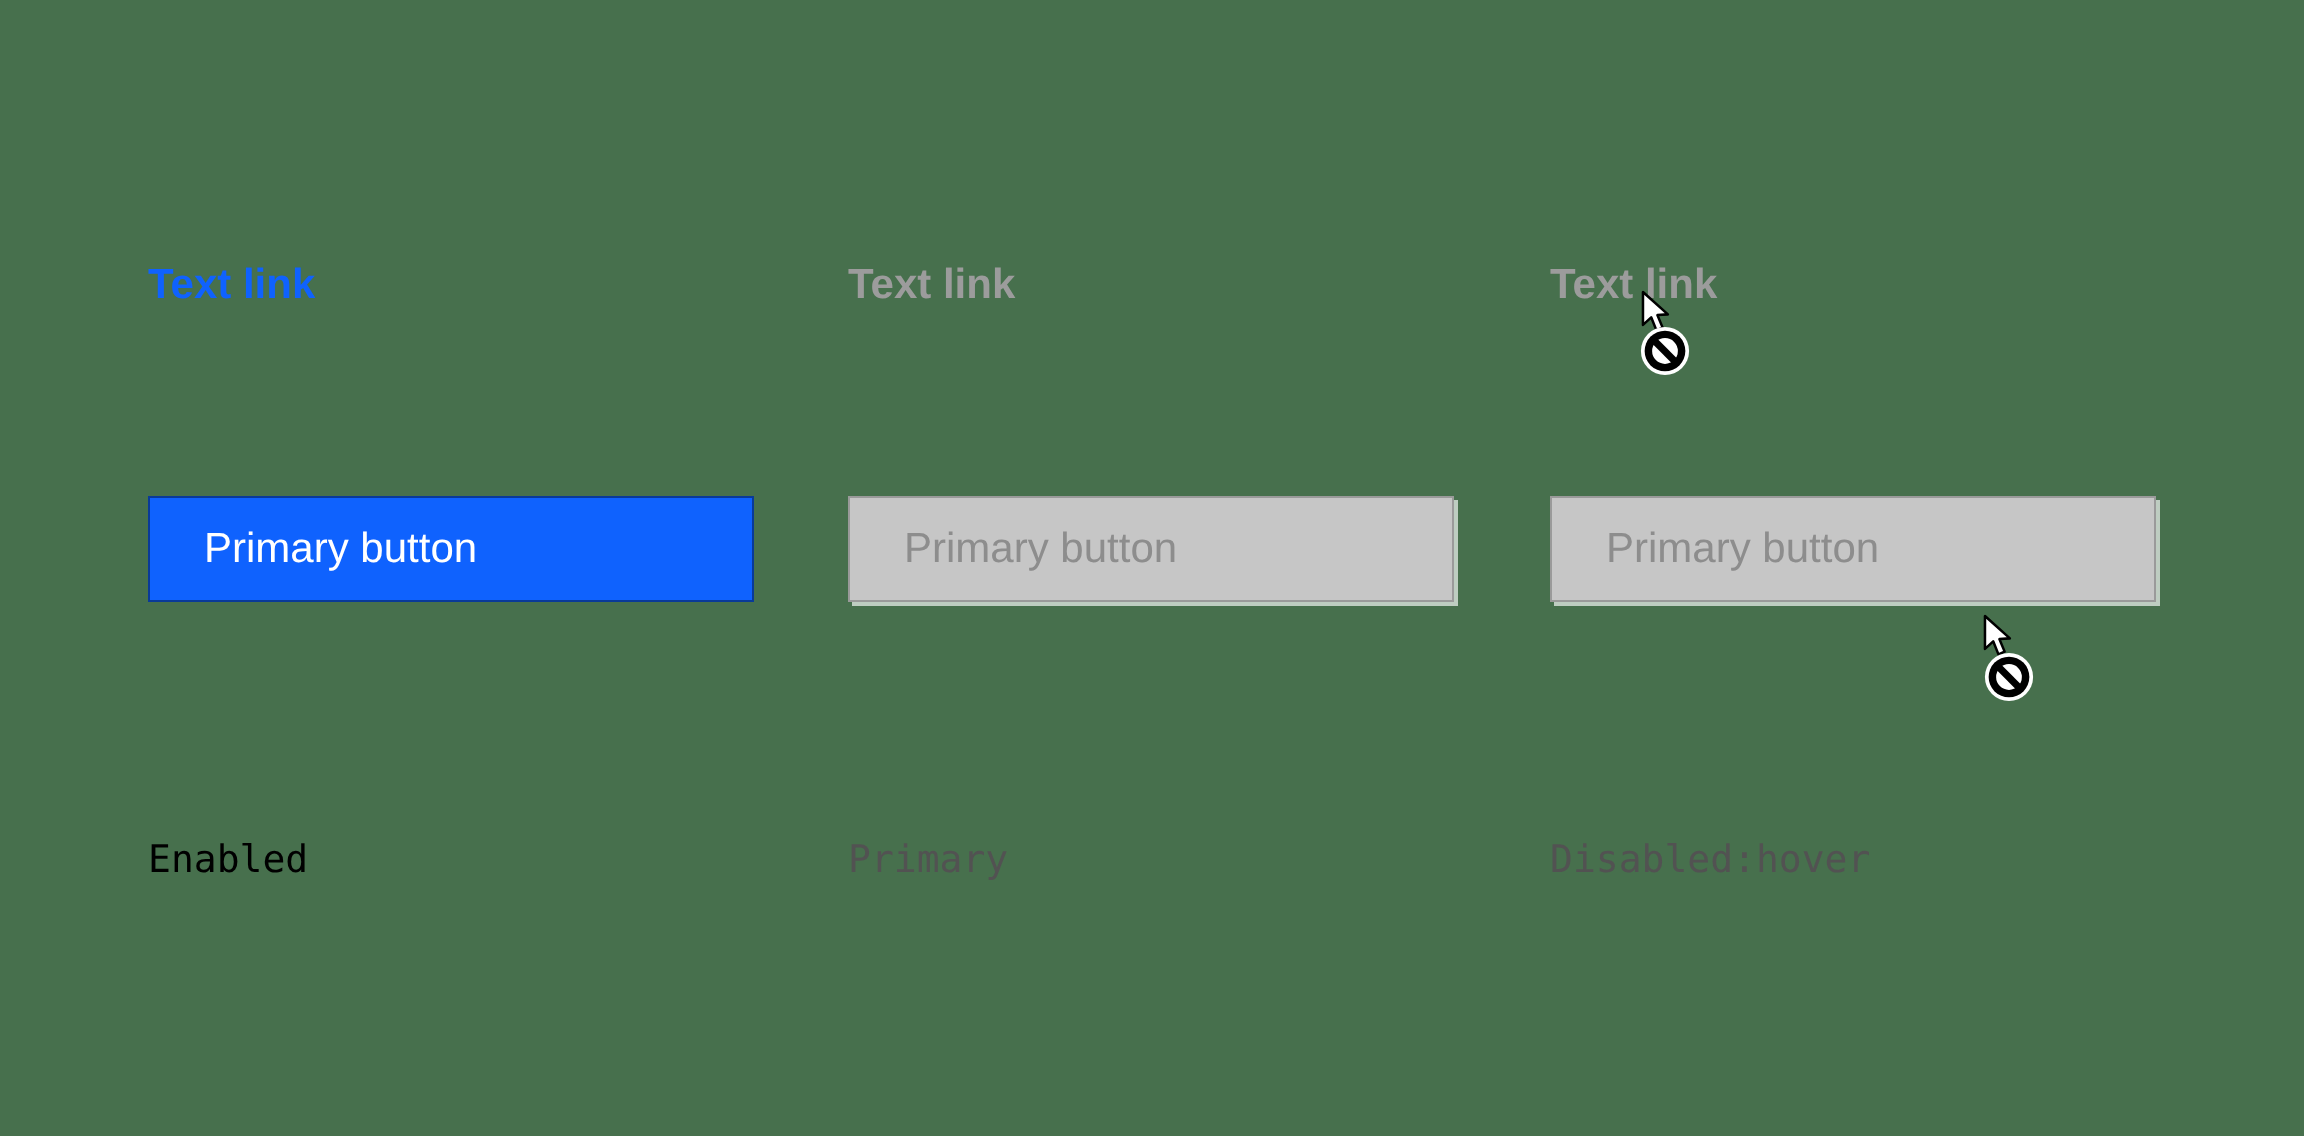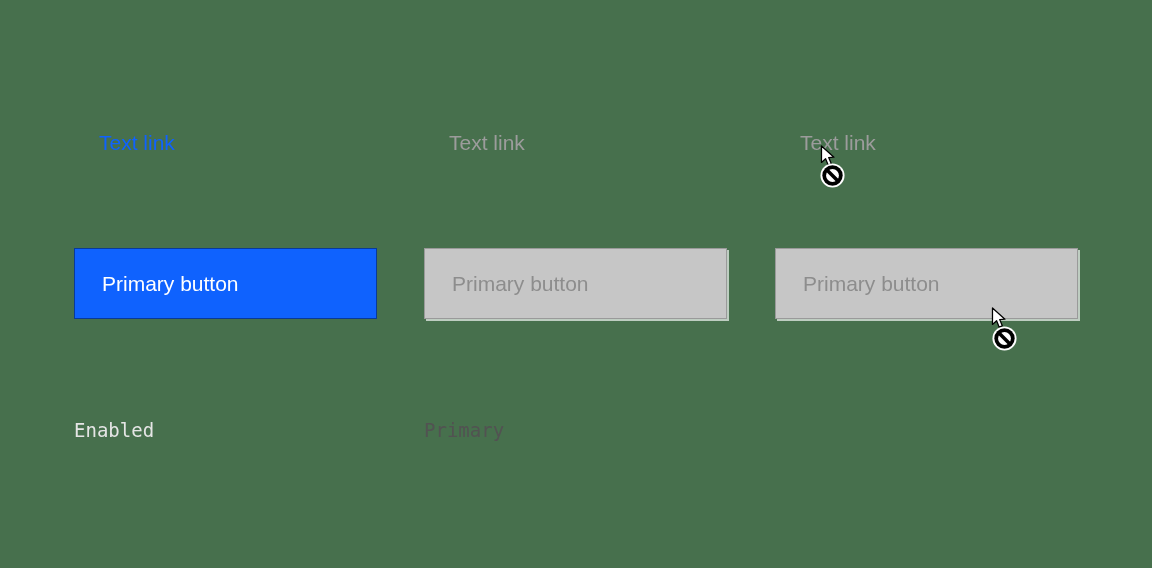--- a/index.html
+++ b/index.html
@@ -24,33 +24,32 @@
   .col-1 { left: 74px; }
   .col-2 { left: 424px; }
   .col-3 { left: 775px; }
 
   .text-link {
     position: absolute;
     top: 131px;
     left: 0;
     font-size: 21px;
     line-height: 24px;
-    font-weight: 400;
+    font-weight: 700;
     text-decoration: none;
     letter-spacing: 0;
     cursor: default;
-    margin-left: 25px;
   }
 
   .primary-btn {
     position: absolute;
     top: 248px;
     left: 0;
     width: 303px;
-    height: 71px;
+    height: 53px;
     box-sizing: border-box;
     display: flex;
     align-items: center;
     padding: 0 16px 0 27px;
     font-family: "Liberation Sans", sans-serif;
     font-size: 21px;
     font-weight: 400;
     text-align: left;
     border: 1px solid rgba(0,0,0,0.40);
     border-radius: 0;
@@ -79,32 +78,33 @@
   .cursor-no { position: absolute; }
 </style>
 </head>
 <body data-style-bind="background-color:colors.background" style="background-color: rgb(71, 112, 77);">
 
 <div class="page">
 
   <div class="col col-1">
     <a href="#" class="text-link" data-style-bind="color:colors.link_enabled" style="color: rgb(15, 98, 254);">Text link</a>
     <button class="primary-btn" data-style-bind="background-color:colors.button_enabled_bg;color:colors.button_enabled_text" style="background-color: rgb(15, 98, 254); color: rgb(255, 255, 255);">Primary button</button>
-    <div class="state-label" data-style-bind="color:colors.state_label" style="color: #e5e5e5;">Enabled</div>
+    <div class="state-label" data-style-bind="color:colors.state_label" style="color: #000000;">Enabled</div>
   </div>
 
   <div class="col col-2">
     <a class="text-link" data-style-bind="color:colors.link_disabled" style="color: rgb(156, 156, 156);">Text link</a>
     <button class="primary-btn disabled" disabled="" data-style-bind="background-color:colors.button_disabled_bg;color:colors.button_disabled_text" style="background-color: rgb(198, 198, 198); color: rgb(141, 141, 141);">Primary button</button>
     <div class="state-label" data-style-bind="color:colors.state_label" style="color: rgb(82, 82, 82);">Primary</div>
   </div>
 
   <div class="col col-3">
     <a class="text-link" data-style-bind="color:colors.link_disabled" style="color: rgb(156, 156, 156);">Text link</a>
     <button class="primary-btn disabled" disabled="" data-style-bind="background-color:colors.button_disabled_bg;color:colors.button_disabled_text" style="background-color: rgb(198, 198, 198); color: rgb(141, 141, 141);">Primary button</button>
+    <div class="state-label" data-style-bind="color:colors.state_label" style="color: rgb(82, 82, 82);">Disabled:hover</div>
   </div>
 
   <div class="cursor-group">
     <span class="cursor-arrow" style="left:820px; top:145px;">
       <svg width="16" height="23" viewBox="0 0 14 20">
         <path d="M1.3,0.8 L1.3,15.2 L4.9,11.9 L7.2,17.6 L9.9,16.4 L7.6,10.9 L12.2,10.6 Z" fill="#ffffff" stroke="#000000" stroke-width="1.1" stroke-linejoin="round"></path>
       </svg>
     </span>
     <span class="cursor-no" style="left:819px; top:162px;">
       <svg width="27" height="27" viewBox="0 0 26 26">

